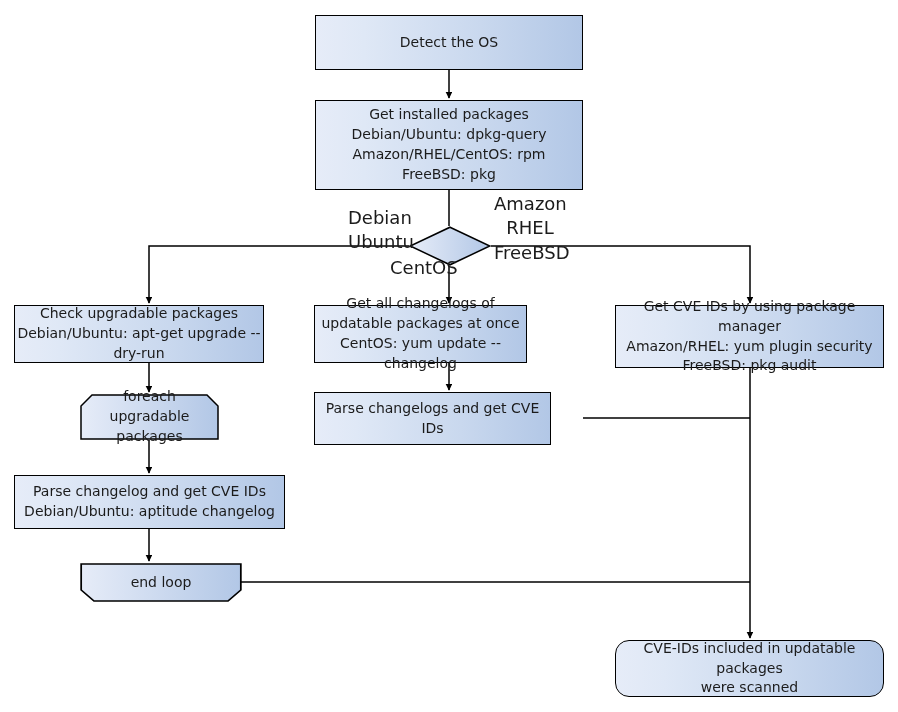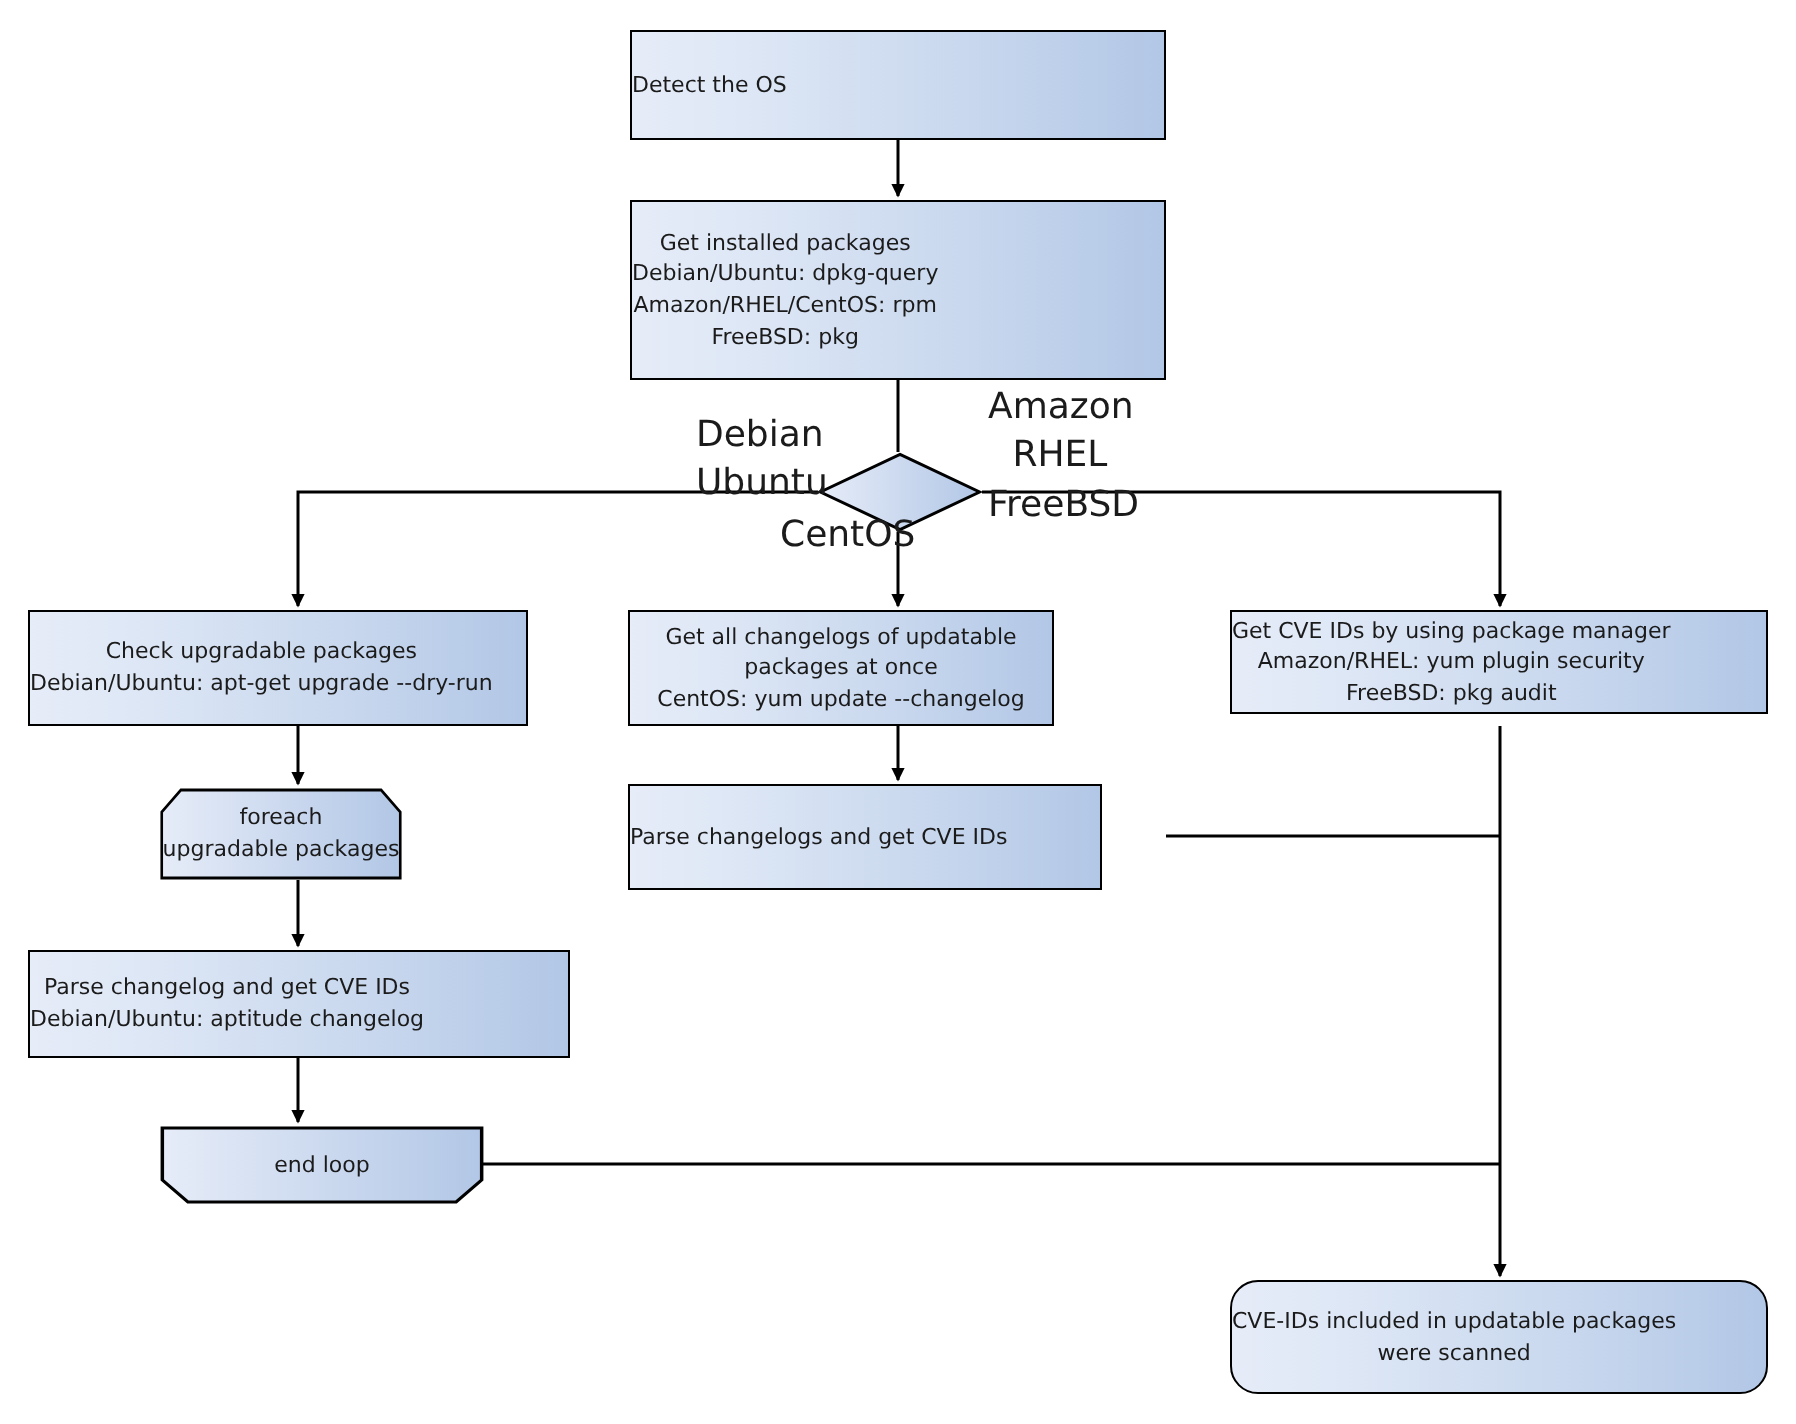--- a/index.html
+++ b/index.html
@@ -21,24 +21,24 @@
     width: 898px;
     height: 712px;
   }
   .node {
     position: absolute;
     box-sizing: border-box;
     border: 1.5px solid #000000;
     background: linear-gradient(to right, #e6ecf8 0%, #dfe8f6 18%, #c9d8ee 62%, #b2c7e6 100%);
     display: flex;
     align-items: center;
-    justify-content: flex-start;
+    justify-content: center;
     text-align: center;
     color: #1b1b1b;
-    font-size: 11px;
+    font-size: 14px;
     line-height: 1.42;
     white-space: pre-line;
     z-index: 3;
   }
   .node.diamond {
     border: none;
     background: none;
   }
   .diamond-shape {
     position: absolute;
@@ -127,25 +127,25 @@
     <polygon points="41,1.2 80.8,20 41,38.8 1.2,20" fill="url(#gdia)" stroke="#000000" stroke-width="1.5"></polygon>
   </svg>
 </div>
 
 <div class="node" id="n-check-upgradable" style="left: 14px; top: 305px; width: 250px; height: 58px;"><span>Check upgradable packages
 Debian/Ubuntu: apt-get upgrade --dry-run</span></div>
 
 <div class="node" id="n-get-all-changelogs" style="left: 314px; top: 305px; width: 213px; height: 58px;"><span>Get all changelogs of updatable packages at once
 CentOS: yum update --changelog</span></div>
 
-<div class="node" id="n-get-cve-ids-pkgmgr" style="left: 615px; top: 305px; width: 269px; height: 52px;"><span>Get CVE IDs by using package manager
+<div class="node" id="n-get-cve-ids-pkgmgr" style="left: 615px; top: 305px; width: 269px; height: 63px;"><span>Get CVE IDs by using package manager
 Amazon/RHEL: yum plugin security
 FreeBSD: pkg audit</span></div>
 
-<div class="node loopstart" id="n-foreach-loop" style="left: 80px; top: 394px; width: 121px; height: 46px;">
+<div class="node loopstart" id="n-foreach-loop" style="left: 80px; top: 394px; width: 139px; height: 46px;">
   <svg class="loop-svg" viewBox="0 0 139 46" preserveAspectRatio="none">
     <defs>
       <linearGradient id="gls" x1="0" y1="0" x2="1" y2="0">
         <stop offset="0%" stop-color="#e6ecf8"></stop>
         <stop offset="100%" stop-color="#b2c7e6"></stop>
       </linearGradient>
     </defs>
     <polygon points="12,1 127,1 138,12 138,45 1,45 1,12" fill="url(#gls)" stroke="#000000" stroke-width="1.5"></polygon>
   </svg>
   <span class="loop-label">foreach

